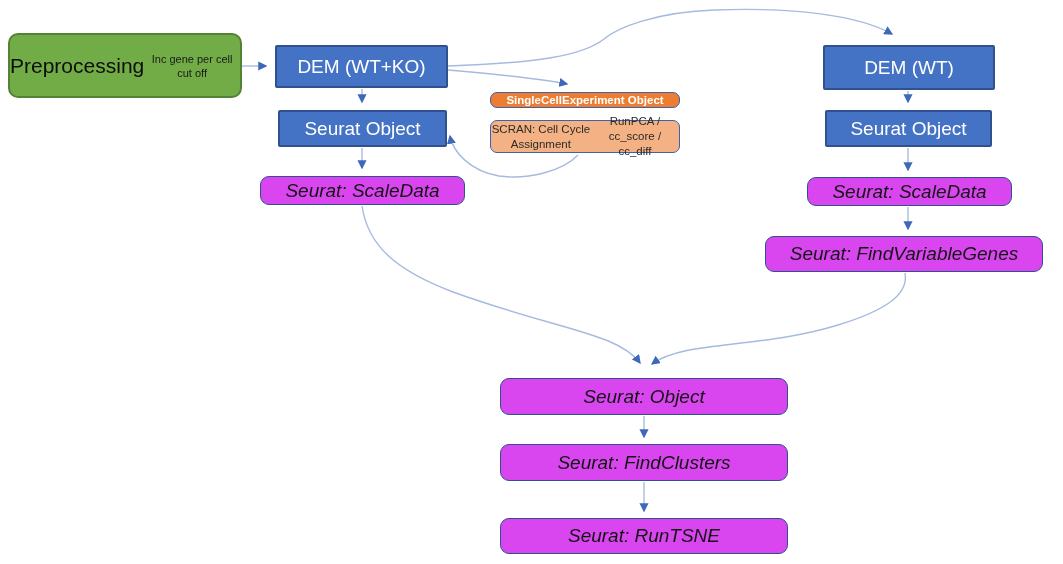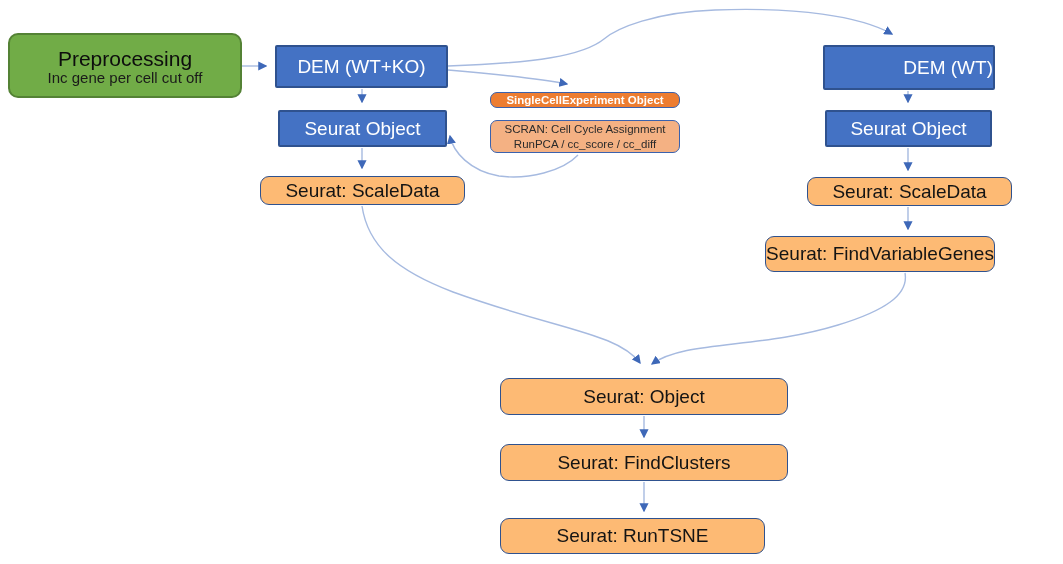--- a/index.html
+++ b/index.html
@@ -2,58 +2,58 @@
 <html><head>
 <meta charset="utf-8">
 <style>
   html,body{margin:0;padding:0;background:#ffffff;}
   .canvas{
     position:relative;width:1063px;height:564px;background:#ffffff;
     font-family:"Liberation Sans",sans-serif;overflow:hidden;
   }
   .connectors{position:absolute;left:0;top:0;width:1063px;height:564px;}
   .node{
-    position:absolute;box-sizing:border-box;display:flex;flex-direction:column;
+    position:absolute;box-sizing:border-box;display:flex;flex-direction:row;
     align-items:center;justify-content:center;text-align:center;
   }
   .node-green{
     background:#71ac47;border:2px solid #548235;border-radius:10px;color:#111;
   }
   .node-green .title{font-size:21px;line-height:24px;color:#0d0d0d;}
-  .node-green .subtitle{font-size:15px;line-height:14px;color:#1a1a1a;}
+  .node-green .subtitle{font-size:11px;line-height:14px;color:#1a1a1a;}
   .node-blue{
     background:#4472c4;border:2px solid #2f528f;border-radius:2px;
     color:#ffffff;font-size:19px;
   }
   .node-white{
-    background:#fdba74;border:1.6px solid #2f528f;border-radius:9px;
-    color:#141414;font-size:19px;
+    background:#d946ef;border:1.6px solid #2f528f;border-radius:9px;
+    color:#141414;font-size:19px;font-style:italic;
   }
   .node-orange{
     background:#ed7d31;border:1.5px solid #3a62ae;border-radius:7px;
     color:#ffffff;font-size:11.5px;font-weight:bold;
   }
   .node-orange-light{
     background:#f4b183;border:1.5px solid #3a62ae;border-radius:7px;
     color:#2b2b2b;font-size:11.5px;line-height:15px;
   }
   
   .pos-preprocessing{left:8px;top:33px;width:234px;height:65px;}
   .pos-dem-wtko{left:275px;top:45px;width:173px;height:43px;}
   .pos-seurat-left{left:278px;top:110px;width:169px;height:37px;}
   .pos-scaledata-left{left:260px;top:176px;width:205px;height:29px;}
   .pos-sce{left:490px;top:92px;width:190px;height:16px;}
   .pos-scran{left:490px;top:120px;width:190px;height:33px;}
-  .pos-dem-wt{left:823px;top:45px;width:172px;height:45px;align-items:flex-end;}
+  .pos-dem-wt{left:823px;top:45px;width:172px;height:45px;}
   .pos-seurat-right{left:825px;top:110px;width:167px;height:37px;}
   .pos-scaledata-right{left:807px;top:177px;width:205px;height:29px;}
-  .pos-fvg{left:765px;top:236px;width:230px;height:36px;}
+  .pos-fvg{left:765px;top:236px;width:278px;height:36px;}
   .pos-runpca{left:500px;top:378px;width:288px;height:37px;}
   .pos-findclusters{left:500px;top:444px;width:288px;height:37px;}
-  .pos-runtsne{left:500px;top:518px;width:265px;height:36px;}
+  .pos-runtsne{left:500px;top:518px;width:288px;height:36px;}
 </style>
 </head>
 <body>
 
 <div class="canvas">
 
   <svg class="connectors" viewBox="0 0 1063 564" xmlns="http://www.w3.org/2000/svg">
     <defs>
       <marker id="ah" viewBox="0 0 10 10" refX="8.5" refY="5" markerWidth="6.5" markerHeight="6.5" orient="auto-start-reverse">
         <path d="M0,0 L10,5 L0,10 z" fill="#3e68b8"></path>

